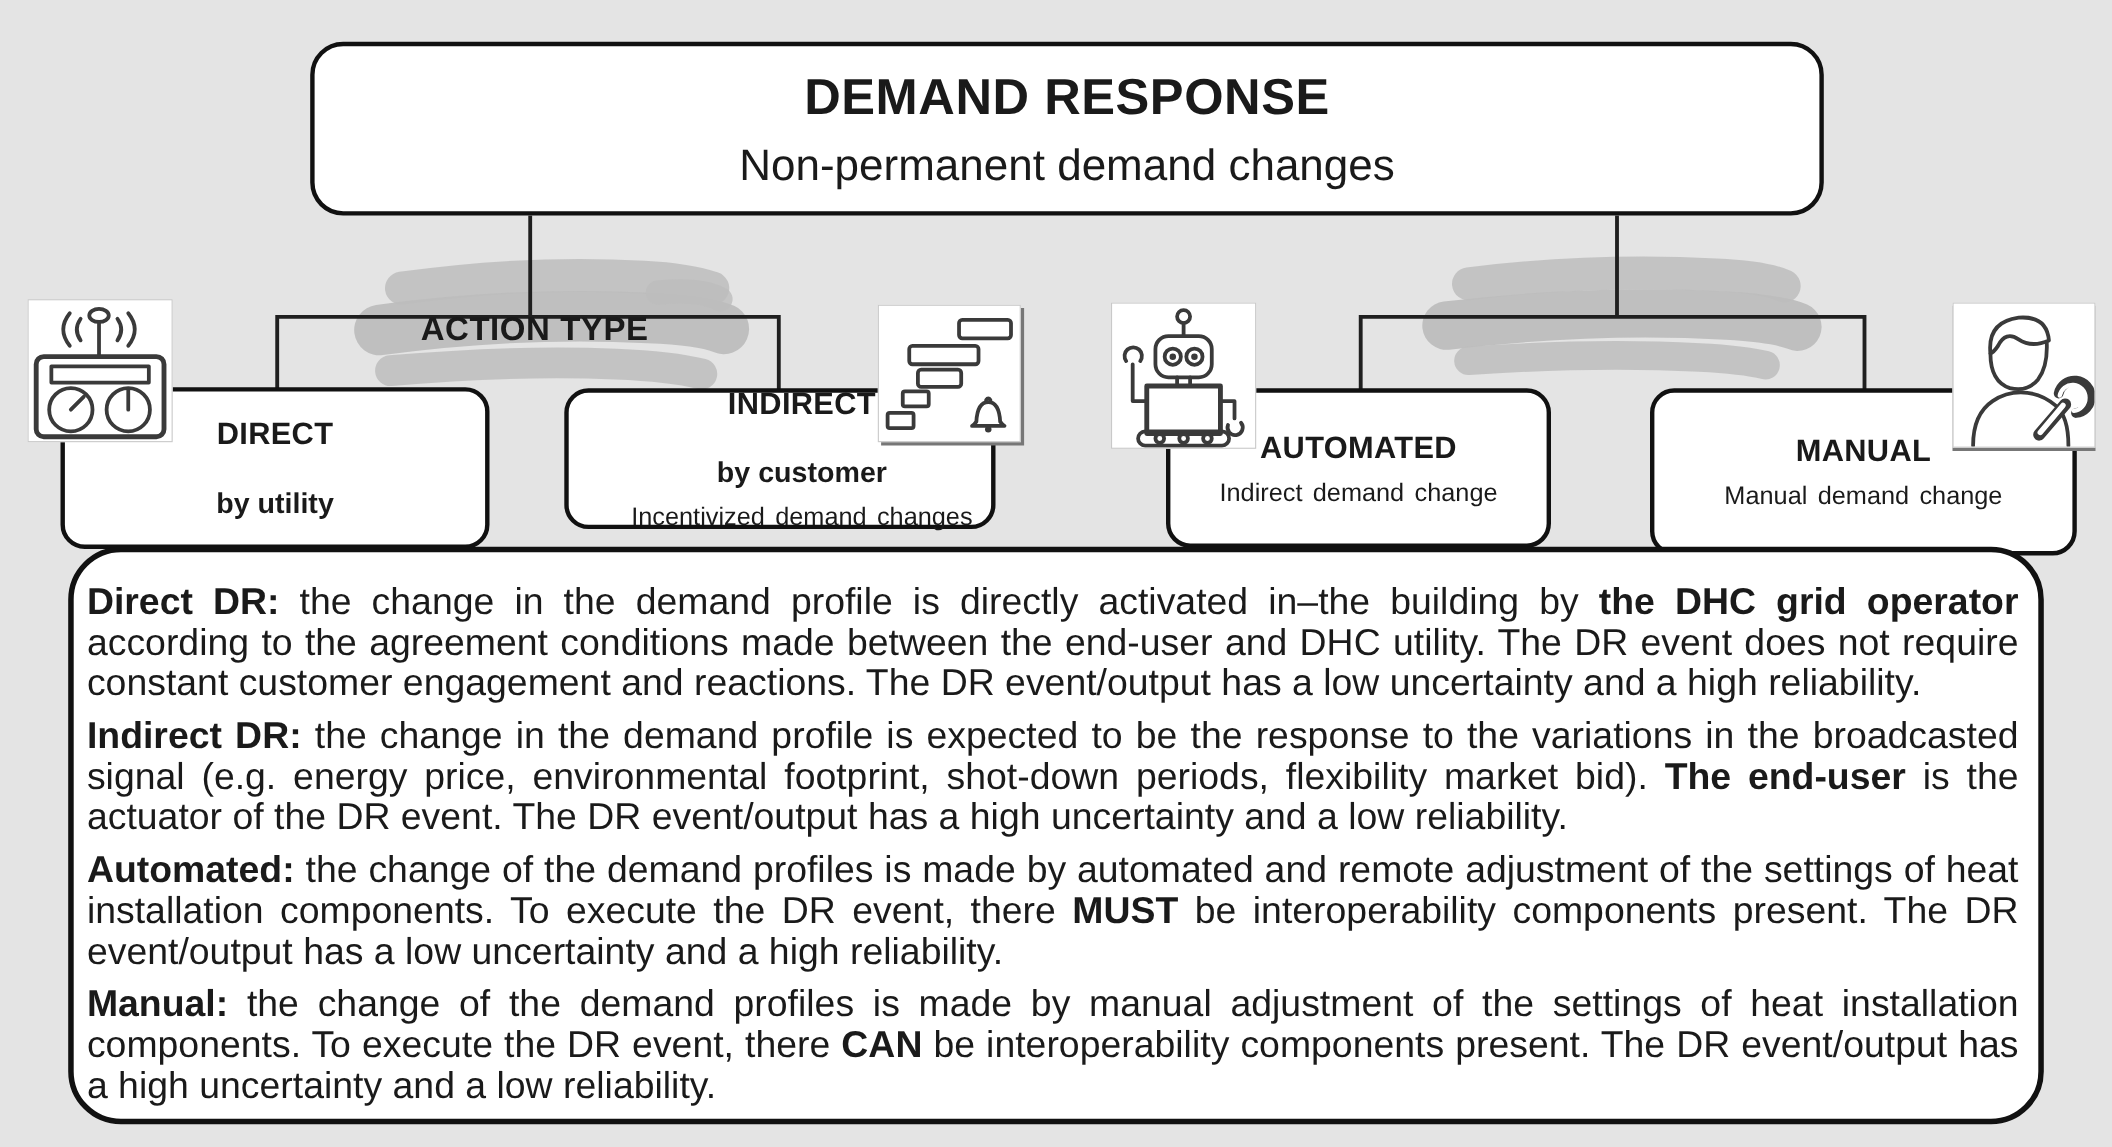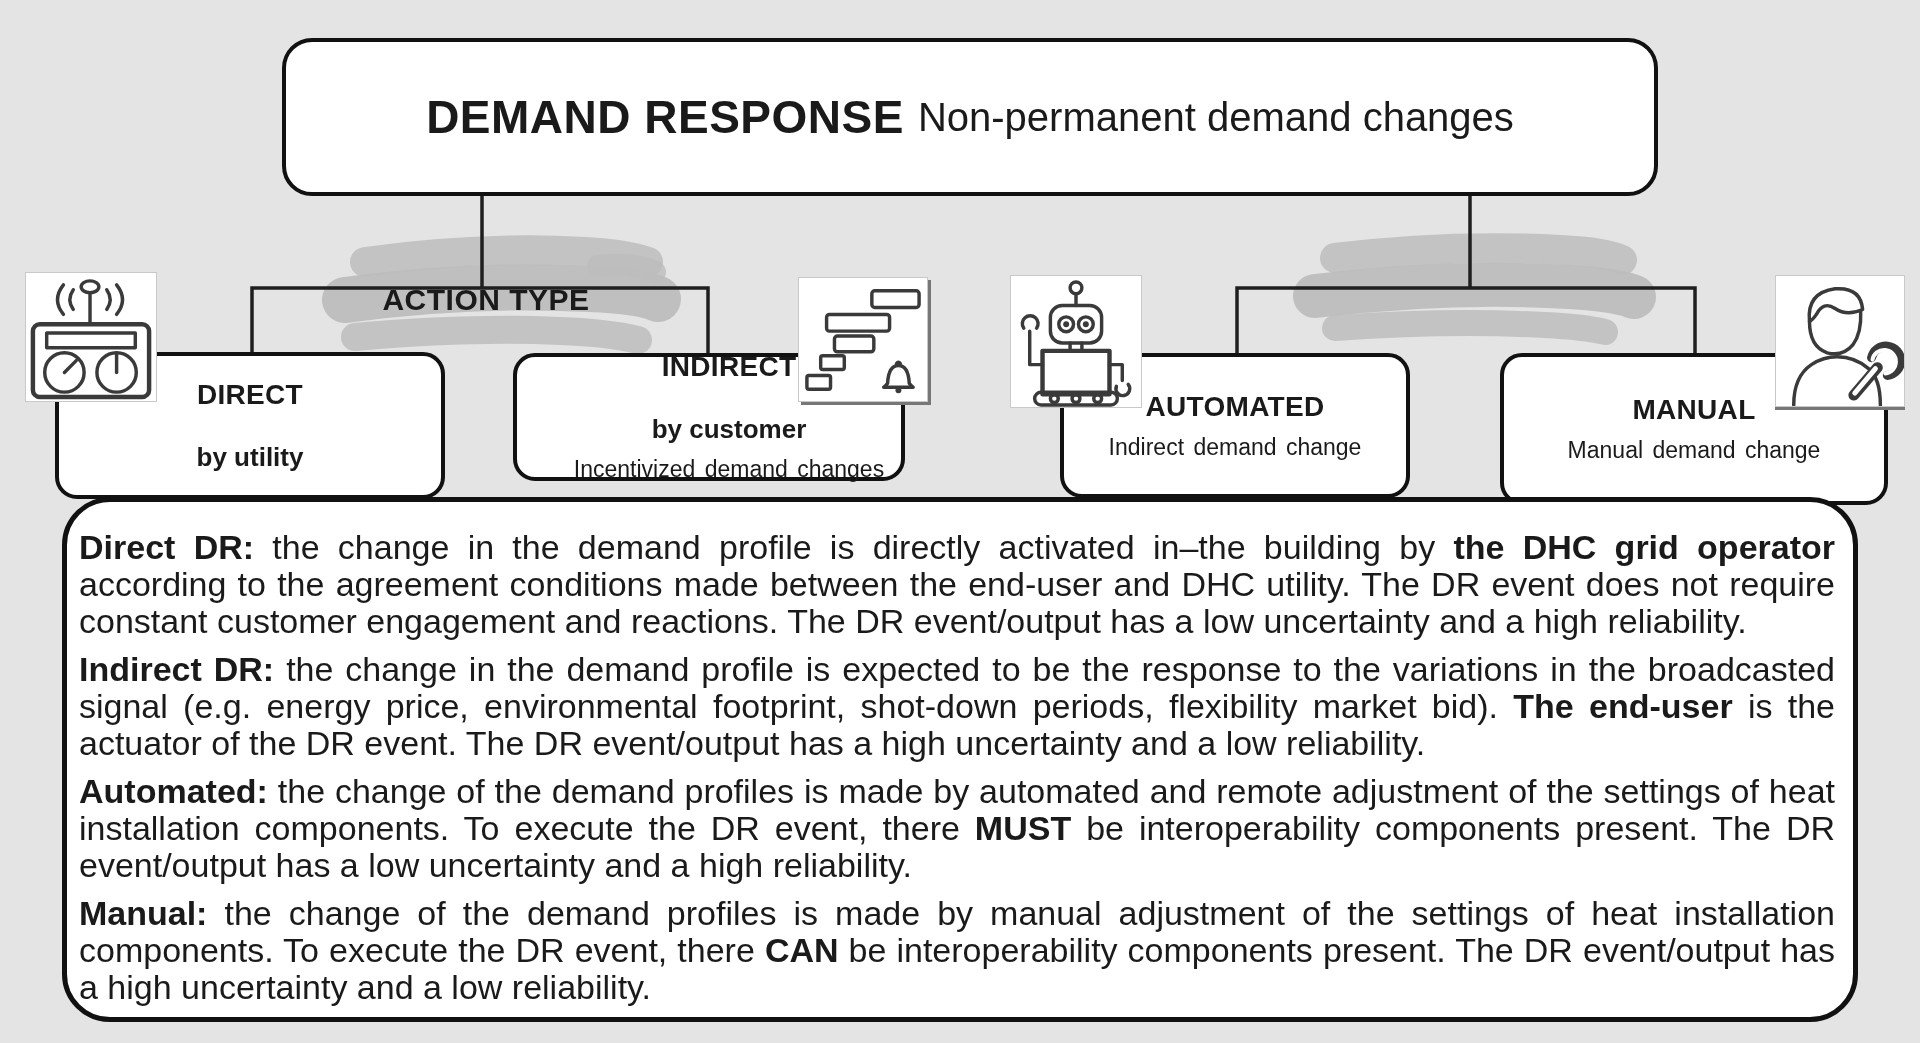--- a/index.html
+++ b/index.html
@@ -9,21 +9,21 @@
   *{margin:0;padding:0;box-sizing:border-box;}
   html,body{width:1920px;height:1043px;overflow:hidden;}
   body{background:var(--bg);font-family:"Liberation Sans",sans-serif;color:var(--text);}
   .stage{position:relative;width:1920px;height:1043px;}
   svg.connectors{position:absolute;left:0;top:0;z-index:0;}
   .scribble path{fill:none;stroke:var(--scribble);stroke-linecap:round;}
   .lines path{fill:none;stroke:var(--line);stroke-width:3.5px;}
 
   .top-box{position:absolute;left:282px;top:38px;width:1376px;height:158px;
     background:var(--panel);border:4px solid var(--border);border-radius:30px;
-    display:flex;flex-direction:row;align-items:center;justify-content:center;gap:14px;z-index:2;}
+    display:flex;flex-direction:column;align-items:center;justify-content:center;gap:14px;z-index:2;}
   .top-title{font-size:46px;font-weight:bold;letter-spacing:.5px;}
   .top-sub{font-size:40px;}
 
   .branch-label{position:absolute;z-index:3;font-size:30px;font-weight:bold;letter-spacing:.5px;
     transform:translate(-50%,-50%);white-space:nowrap;}
 
   .node-box{position:absolute;background:var(--panel);border:4px solid var(--border);border-radius:22px;
     display:flex;flex-direction:column;align-items:center;justify-content:center;z-index:2;text-align:center;}
   .node-title{font-size:28px;font-weight:bold;line-height:42px;letter-spacing:.3px;}
   .node-sub{font-size:26px;font-weight:bold;line-height:42px;margin-top:20px;}

